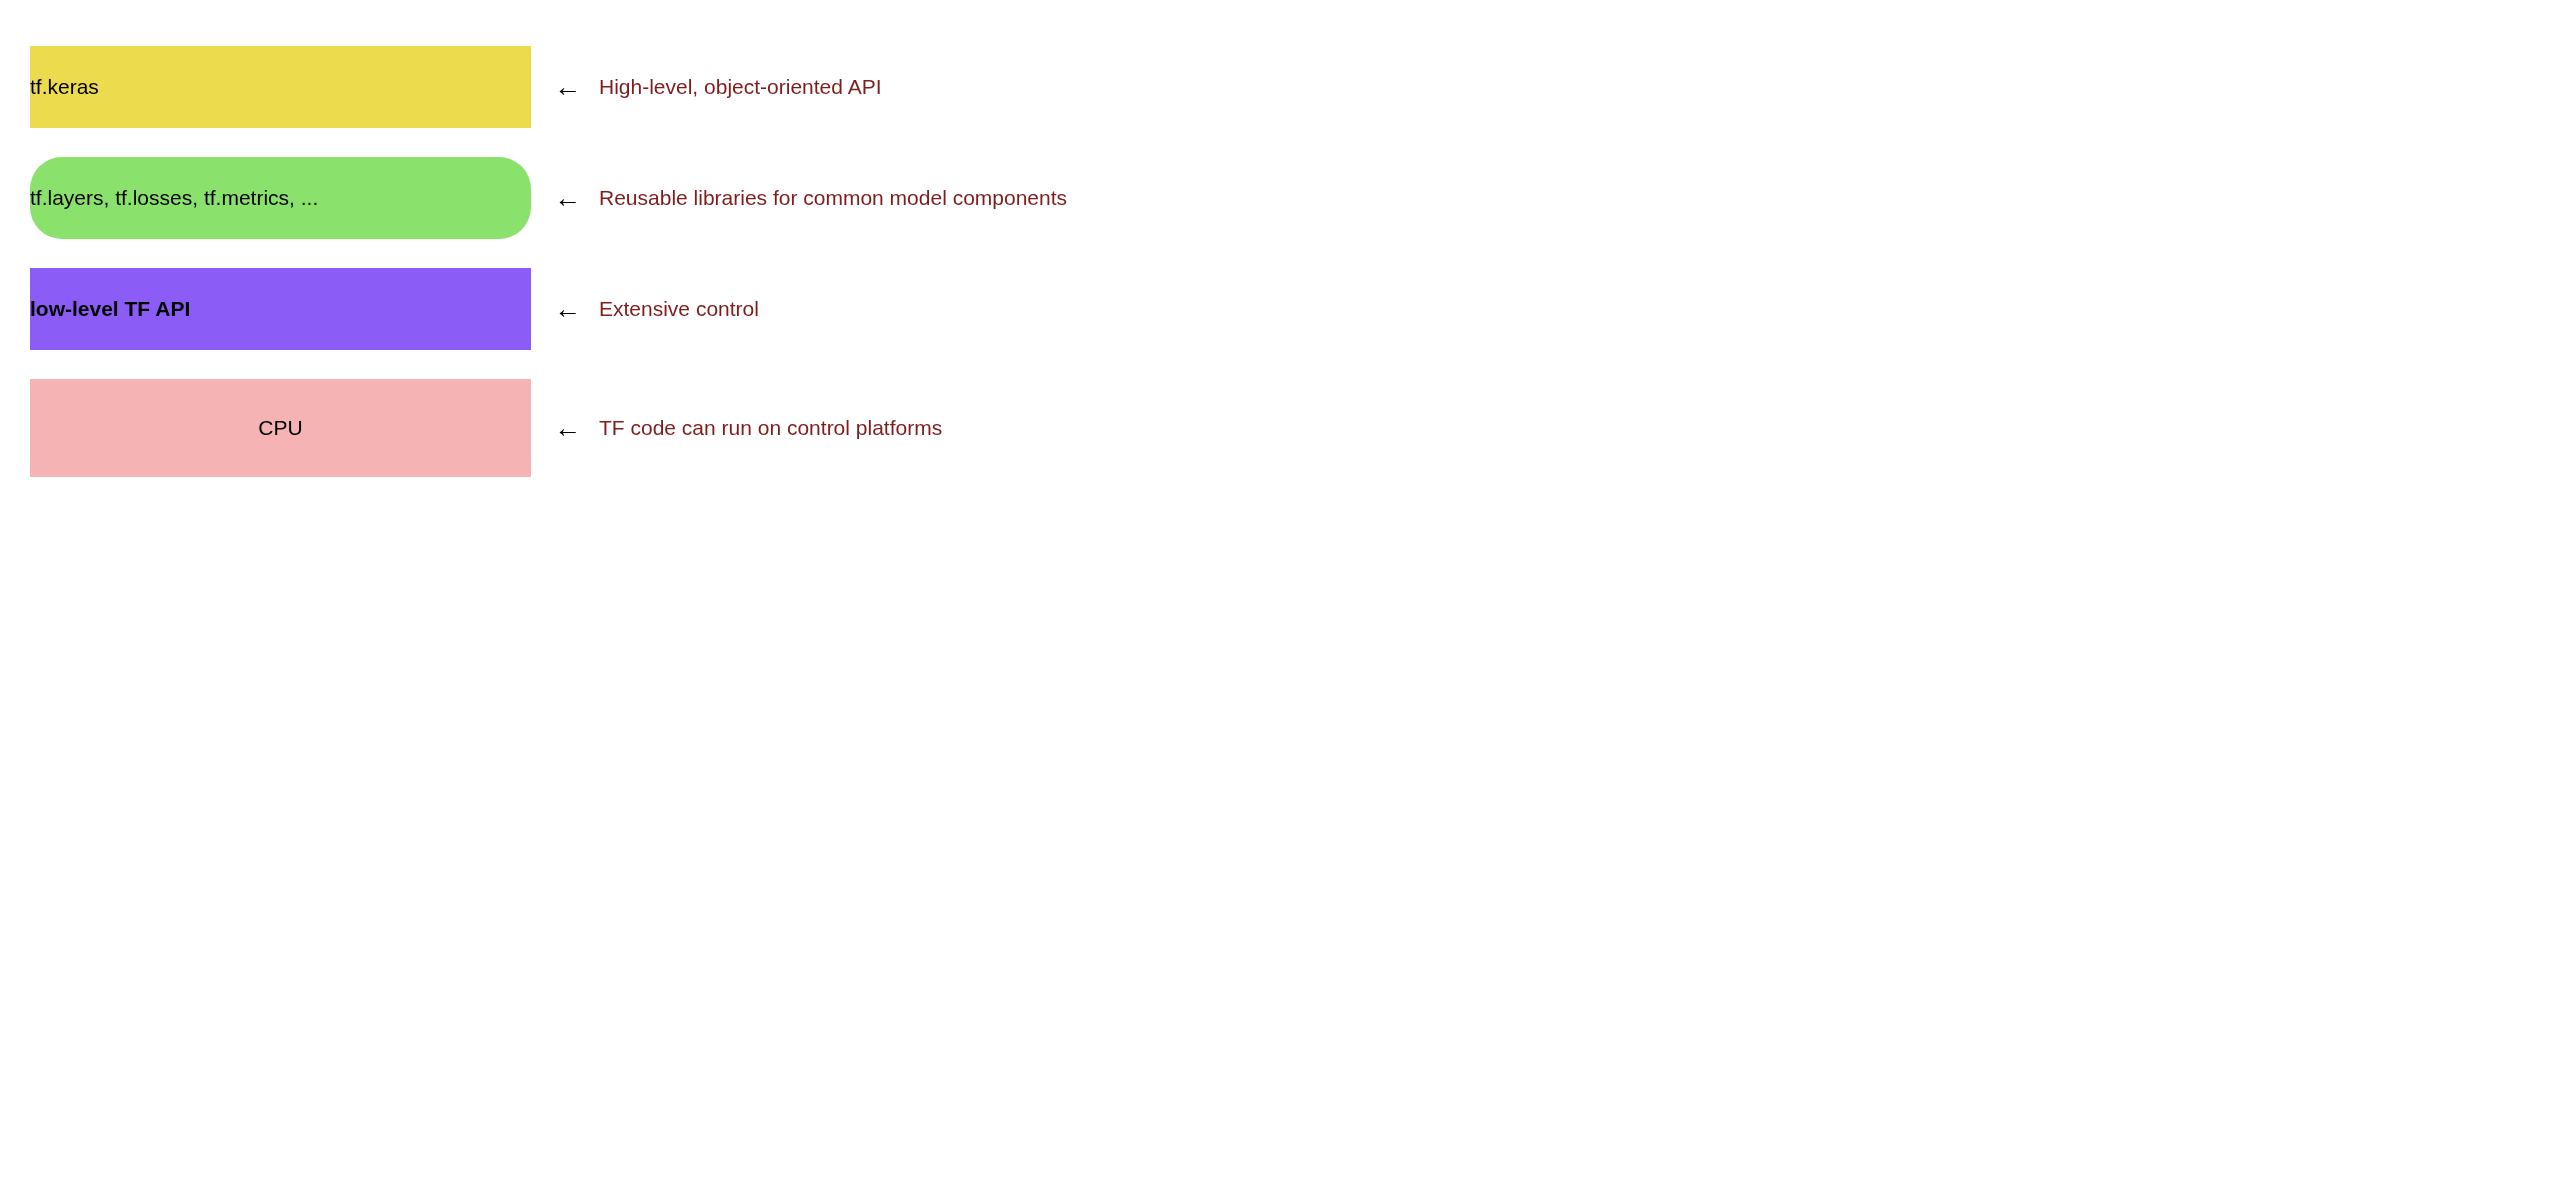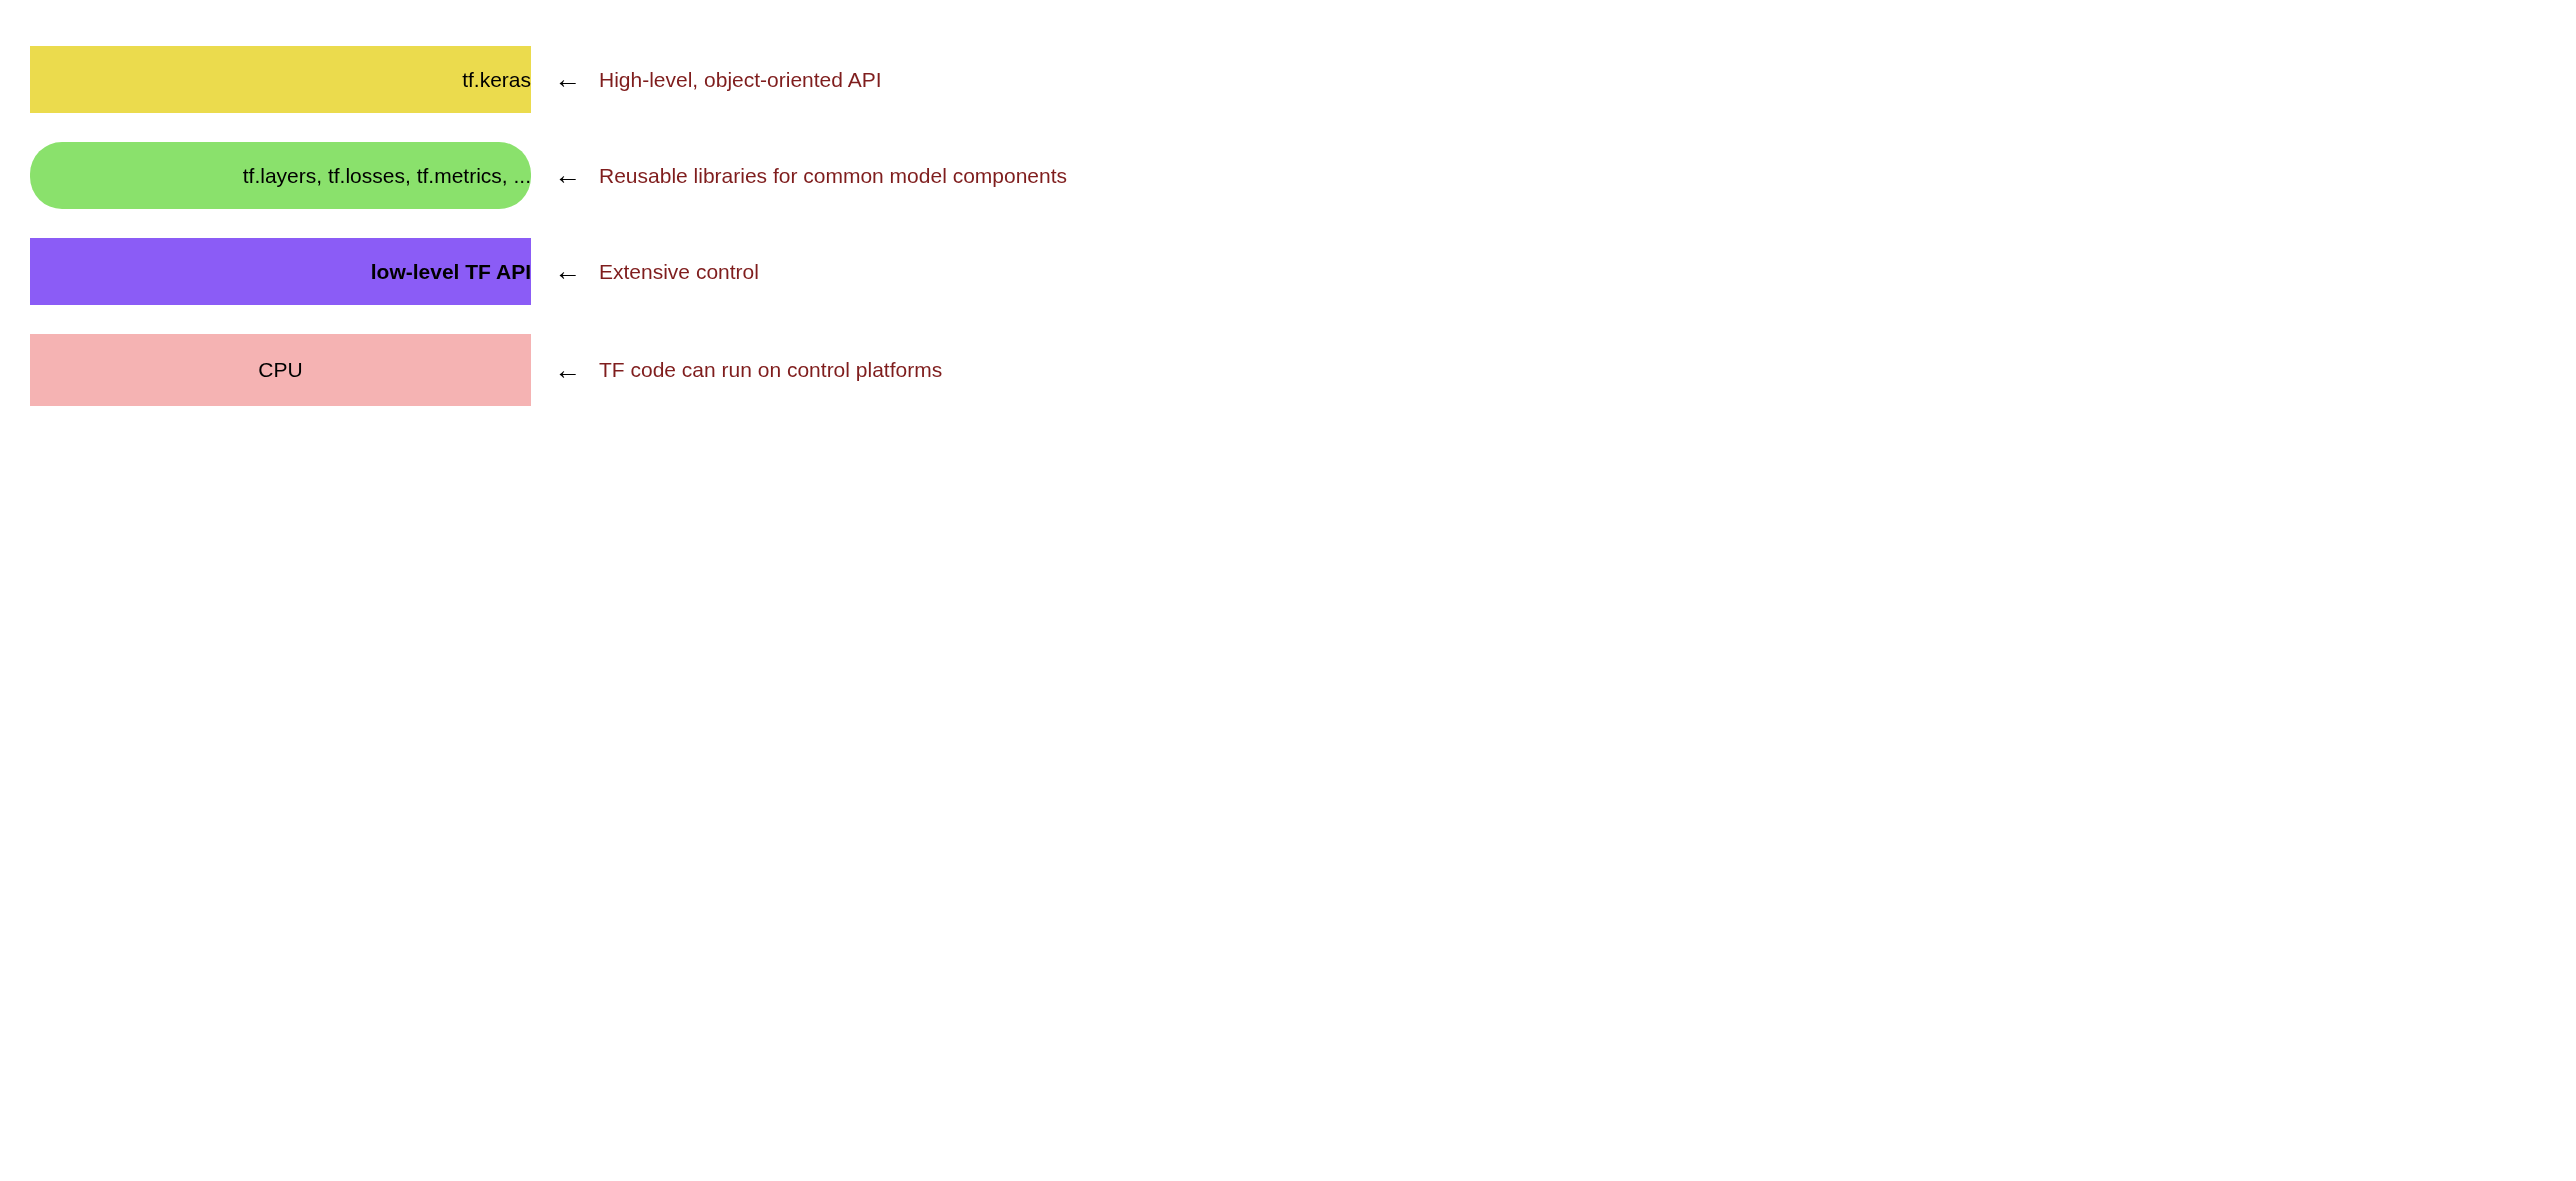--- a/index.html
+++ b/index.html
@@ -23,24 +23,24 @@
       align-items: center;
       gap: 23px;
     }
     .box-area {
       width: 501px;
       display: flex;
       flex-direction: column;
       gap: 29px;
     }
     .box {
-      height: 67px;
+      height: 82px;
       display: flex;
       align-items: center;
-      justify-content: flex-end;
+      justify-content: flex-start;
       font-size: 21px;
       color: #000000;
     }
     .box-yellow {
       background: #ebdb4d;
     }
     .box-green {
       background: #8ae16c;
       border-radius: 32px;
     }
@@ -50,21 +50,21 @@
     }
     .box-pink {
       background: #f5b3b3;
     }
     .hw-row {
       display: flex;
       gap: 23px;
     }
     .hw-box {
       flex: 1;
-      height: 72px;
+      height: 98px;
       display: flex;
       align-items: center;
       justify-content: center;
       font-size: 21px;
       color: #000000;
     }
     .annotation {
       display: flex;
       align-items: center;
       gap: 18px;

